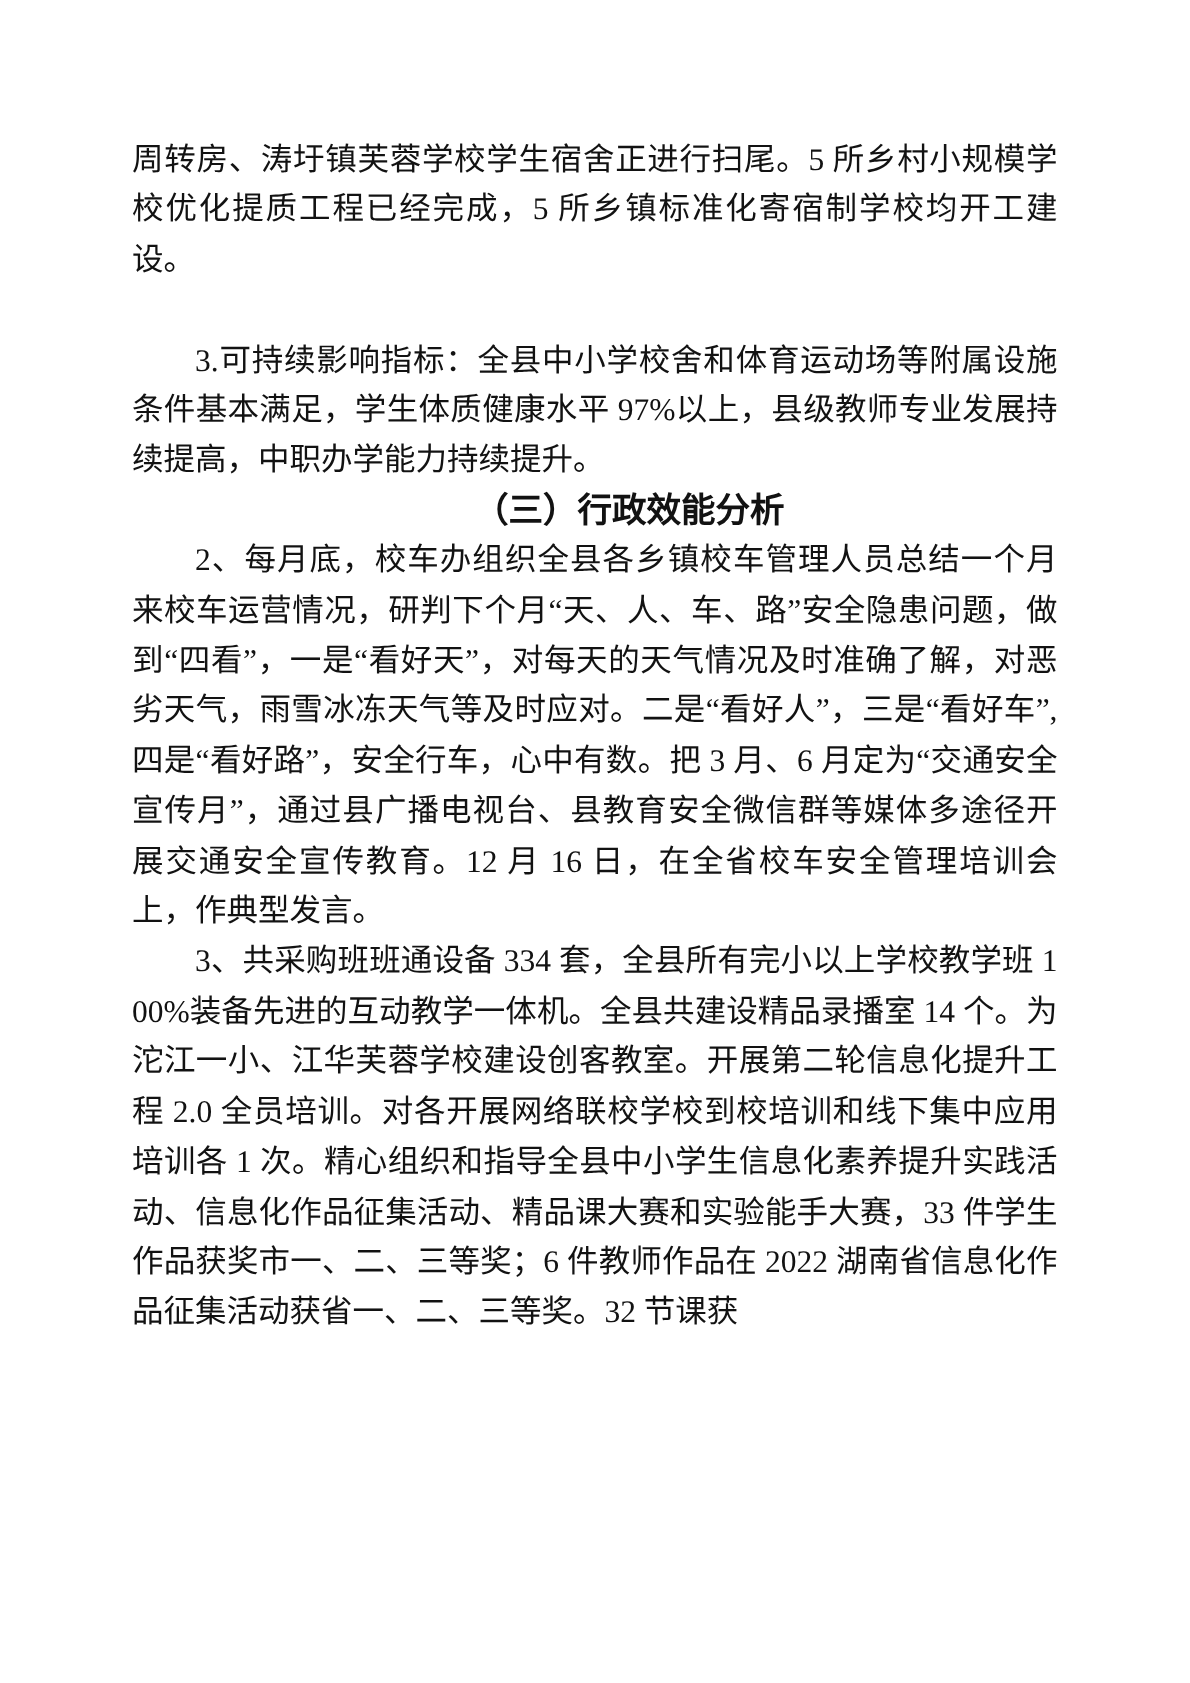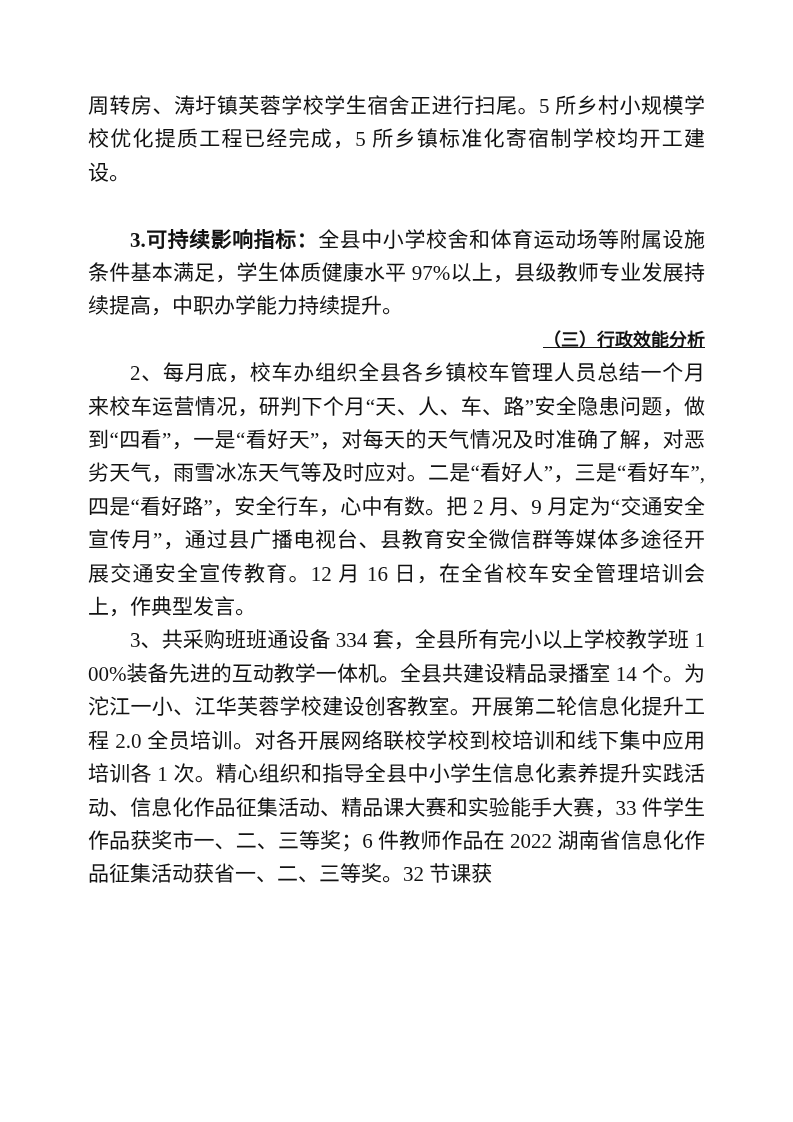--- a/index.html
+++ b/index.html
@@ -26,42 +26,41 @@
     text-justify: inter-character;
     word-break: break-all;
   }
   .doc-para.indent {
     text-indent: 2em;
   }
   .spacer-line {
     height: 33.4px;
   }
   .doc-heading {
-    font-size: 18px;
+    font-size: 23px;
     line-height: 33.4px;
     font-weight: bold;
     text-indent: 2em;
-    text-align: right;
-    text-decoration: underline;
+    text-align: center;
   }
   .lead-bold {
-    font-weight: bold;
+    font-weight: normal;
   }
 </style>
 </head>
 <body>
 
 <div class="page">
 
   <p class="doc-para">周转房、涛圩镇芙蓉学校学生宿舍正进行扫尾。5 所乡村小规模学校优化提质工程已经完成，5 所乡镇标准化寄宿制学校均开工建设。</p>
 
   <div class="spacer-line"></div>
 
   <p class="doc-para indent"><span class="lead-bold">3.可持续影响指标：</span><span>全县中小学校舍和体育运动场等附属设施条件基本满足，学生体质健康水平 97%以上，县级教师专业发展持续提高，中职办学能力持续提升。</span></p>
 
   <h3 class="doc-heading">（三）行政效能分析</h3>
 
 
-  <p class="doc-para indent">2、每月底，校车办组织全县各乡镇校车管理人员总结一个月来校车运营情况，研判下个月“天、人、车、路”安全隐患问题，做到“四看”，一是“看好天”，对每天的天气情况及时准确了解，对恶劣天气，雨雪冰冻天气等及时应对。二是“看好人”，三是“看好车”,四是“看好路”，安全行车，心中有数。把 2 月、9 月定为“交通安全宣传月”，通过县广播电视台、县教育安全微信群等媒体多途径开展交通安全宣传教育。12 月 16 日，在全省校车安全管理培训会上，作典型发言。</p>
+  <p class="doc-para indent">2、每月底，校车办组织全县各乡镇校车管理人员总结一个月来校车运营情况，研判下个月“天、人、车、路”安全隐患问题，做到“四看”，一是“看好天”，对每天的天气情况及时准确了解，对恶劣天气，雨雪冰冻天气等及时应对。二是“看好人”，三是“看好车”,四是“看好路”，安全行车，心中有数。把 3 月、6 月定为“交通安全宣传月”，通过县广播电视台、县教育安全微信群等媒体多途径开展交通安全宣传教育。12 月 16 日，在全省校车安全管理培训会上，作典型发言。</p>
 
   <p class="doc-para indent">3、共采购班班通设备 334 套，全县所有完小以上学校教学班 100%装备先进的互动教学一体机。全县共建设精品录播室 14 个。为沱江一小、江华芙蓉学校建设创客教室。开展第二轮信息化提升工程 2.0 全员培训。对各开展网络联校学校到校培训和线下集中应用培训各 1 次。精心组织和指导全县中小学生信息化素养提升实践活动、信息化作品征集活动、精品课大赛和实验能手大赛，33 件学生作品获奖市一、二、三等奖；6 件教师作品在 2022 湖南省信息化作品征集活动获省一、二、三等奖。32 节课获</p>
 
 </div>
 
 </body></html>

